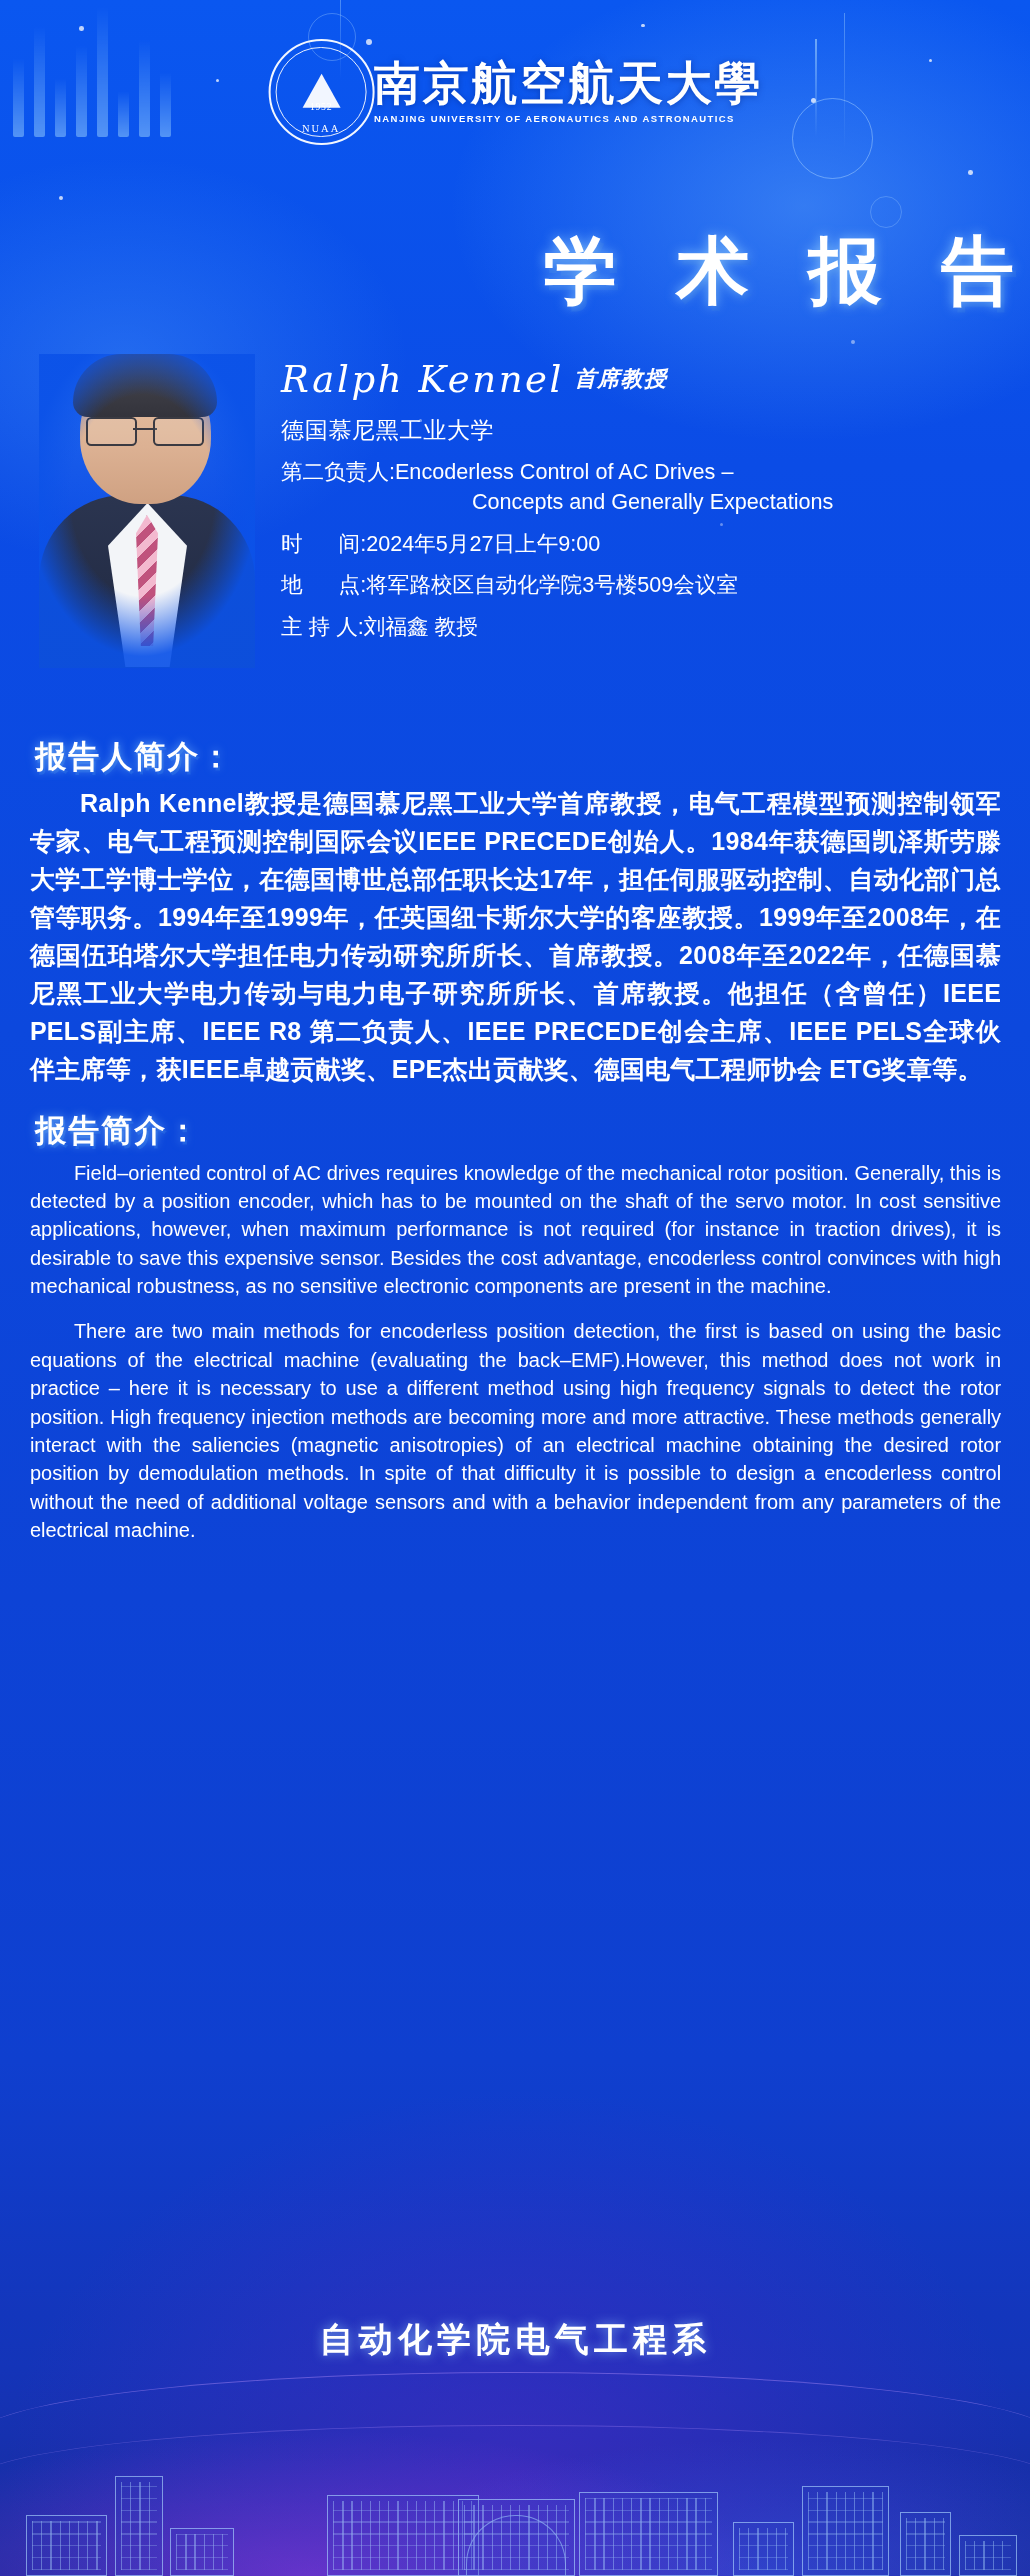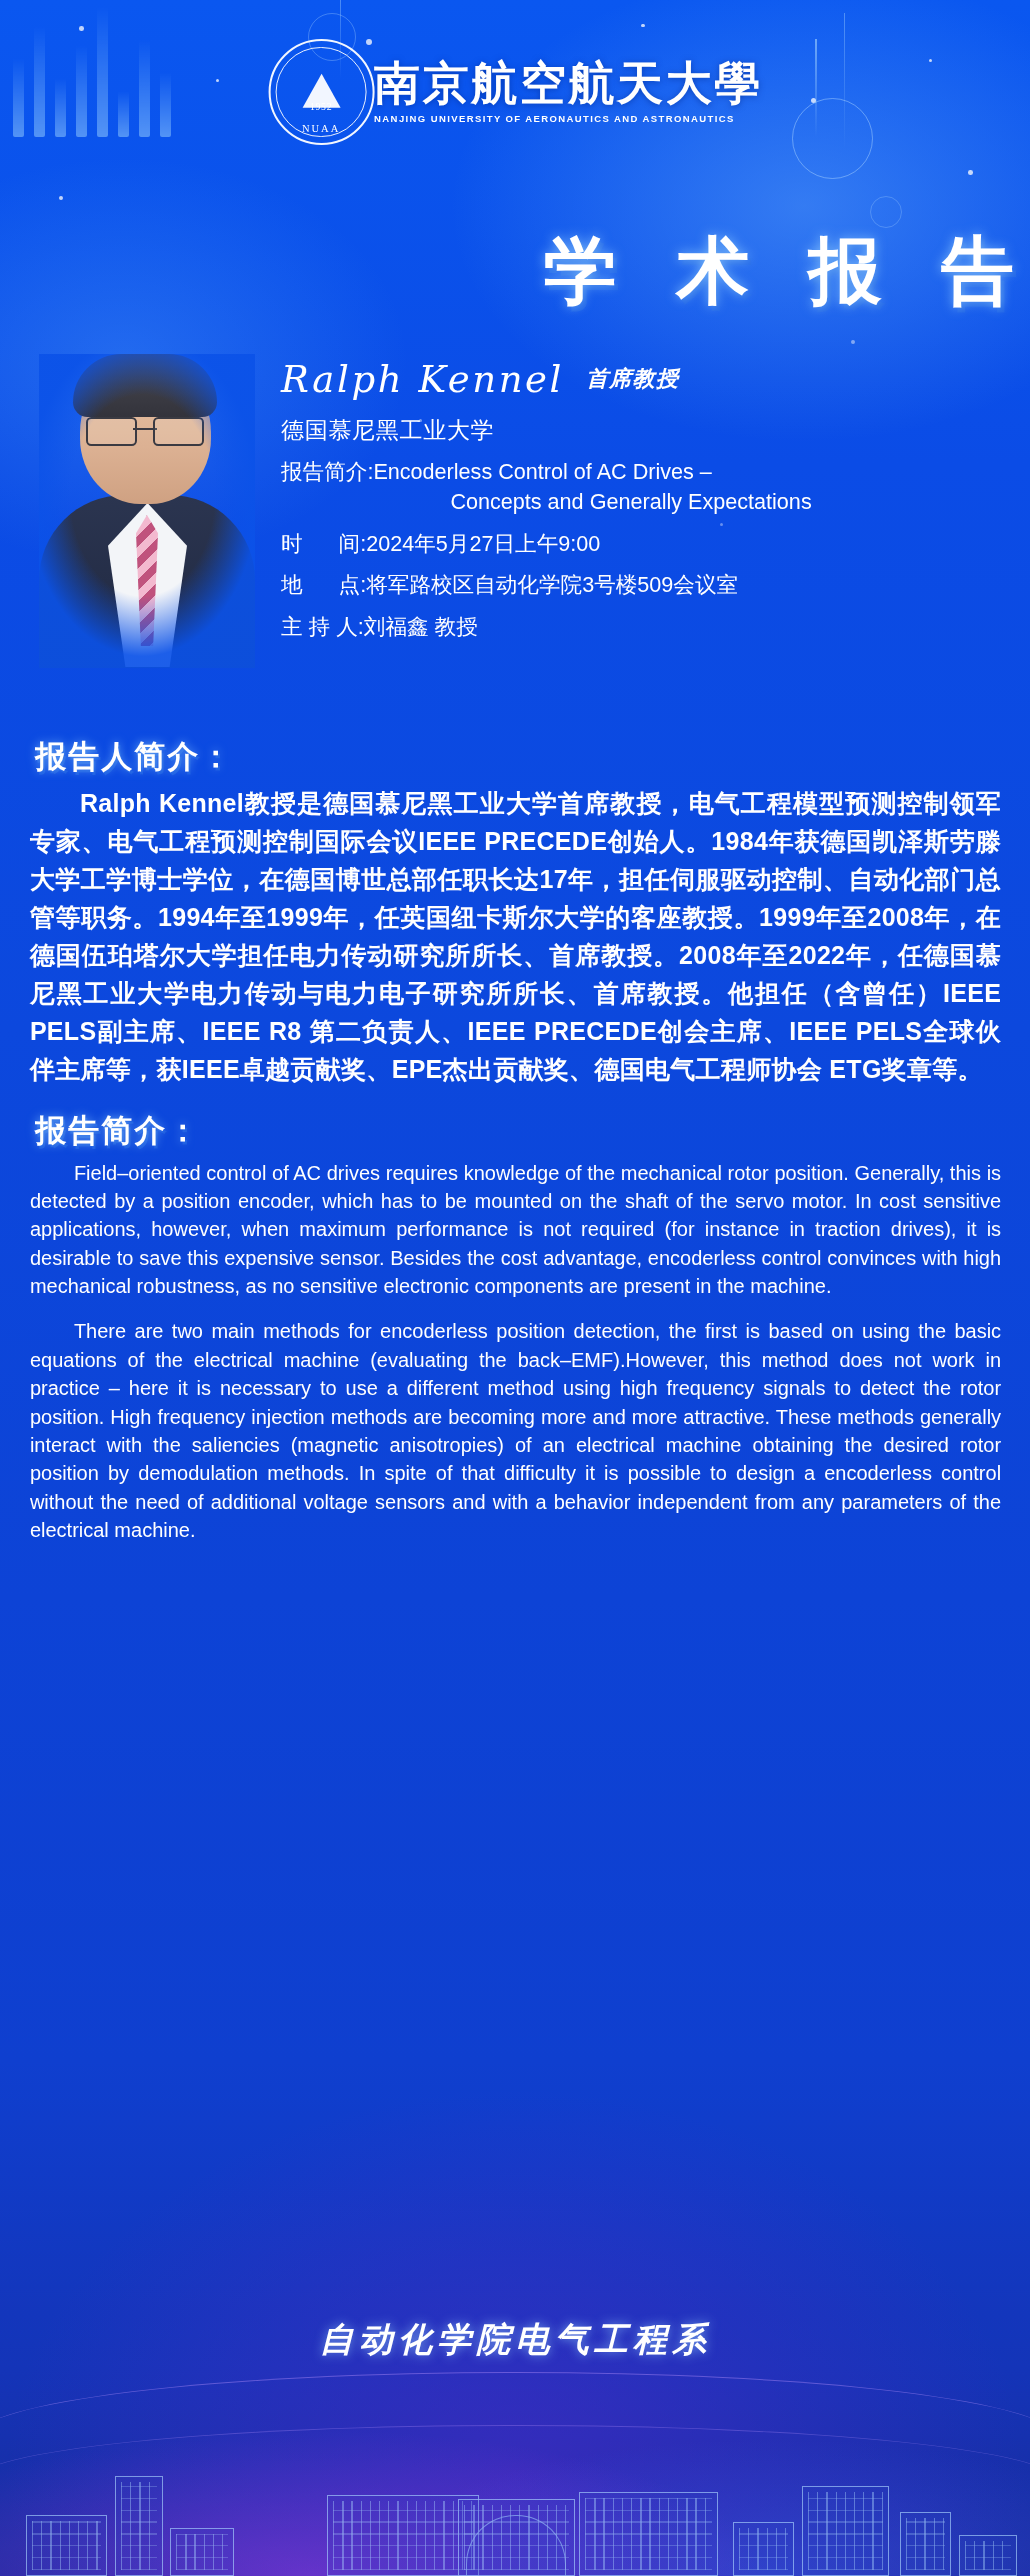--- a/index.html
+++ b/index.html
@@ -150,21 +150,21 @@
     background:radial-gradient(ellipse 131px 183px at 48% 45%, rgba(11,82,232,0) 55%, rgba(11,82,232,.92) 88%);
   }
 
   .sp-info{
     position:absolute;
     left:281px;
     right:26px;
     top:13px;
     color:#ffffff;
   }
-  .sp-name-row{display:flex;align-items:flex-end;gap:22px;}
+  .sp-name-row{display:flex;align-items:flex-end;gap:10px;}
   .sp-name{
     font-family:"DejaVu Serif", serif;
     font-style:italic;
     font-size:37px;
     letter-spacing:2.6px;
     line-height:1;
     color:#ffffff;
   }
   .sp-rank{
     font-family:"DejaVu Serif", serif;
@@ -241,21 +241,20 @@
   .dept{
     position:absolute;
     left:0;right:0;top:15.7px;
     text-align:center;
     font-family:"DejaVu Serif", serif;
     font-weight:bold;
     font-size:34px;
     letter-spacing:5.2px;
     color:#ffffff;
     text-shadow:0 0 10.5px rgba(150,210,255,.7);
-    font-style:italic;
   }
   .skyline{
     position:absolute;left:0;right:0;bottom:0;height:164px;opacity:.75;
   }
   .bldg{
     position:absolute;bottom:0;border:1.3px solid rgba(170,215,255,.85);
     background:rgba(40,70,200,.18);
   }
   .bldg:before{
     content:"";position:absolute;inset:5.2px;
@@ -342,21 +341,21 @@
     </div>
 
     <div class="sp-info">
       <div class="sp-name-row">
         <div class="sp-name">Ralph  Kennel</div>
         <div class="sp-rank">首席教授</div>
       </div>
       <div class="sp-aff">德国慕尼黑工业大学</div>
 
       <div class="sp-line">
-        <span class="sp-label">报告简介:</span>
+        <span class="sp-label">第二负责人:</span>
         <span class="sp-value">
           <span>Encoderless Control of AC Drives –</span>
           <span class="ind">Concepts and Generally Expectations</span>
         </span>
       </div>
 
       <div class="sp-line">
         <span class="sp-label">时      间:</span>
         <span class="sp-value">2024年5月27日上午9:00</span>
       </div>

